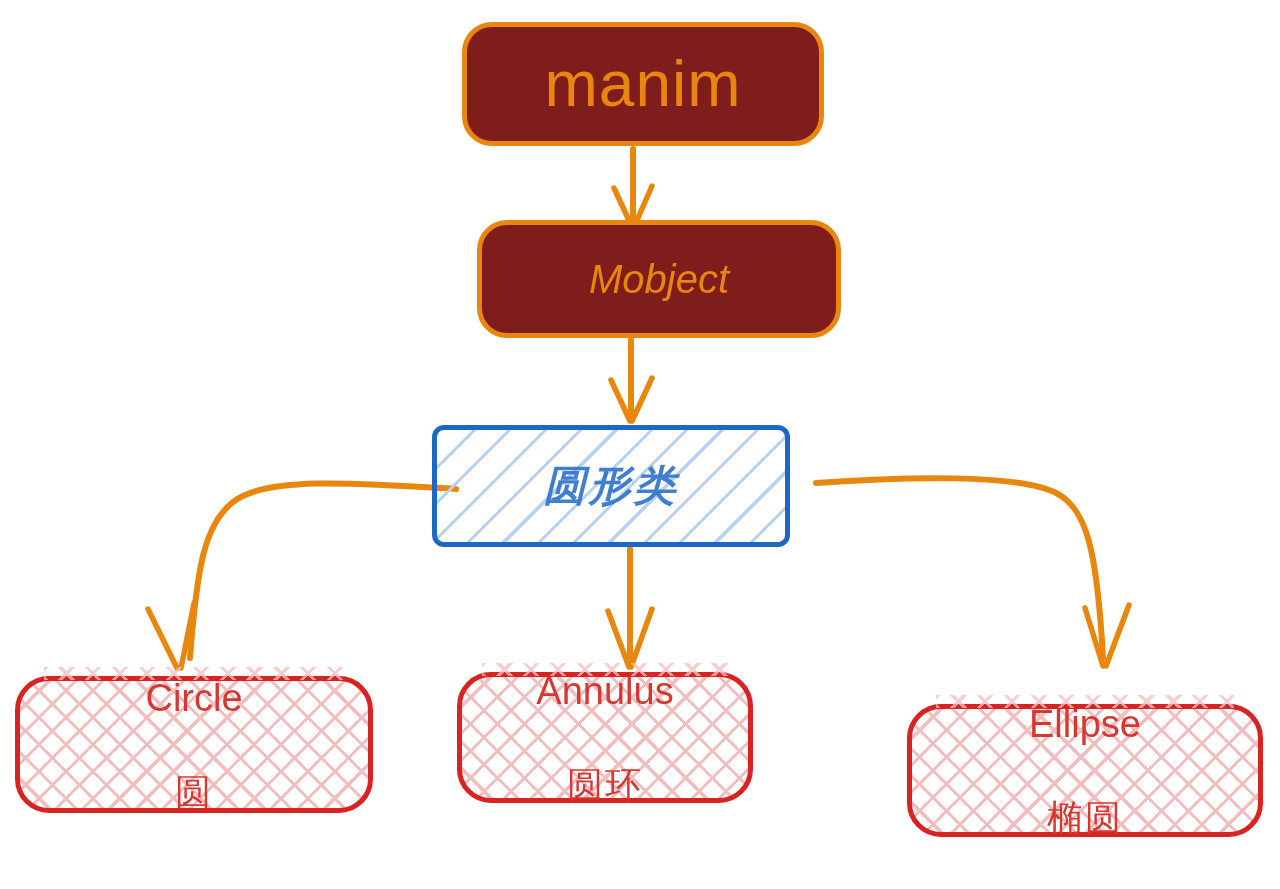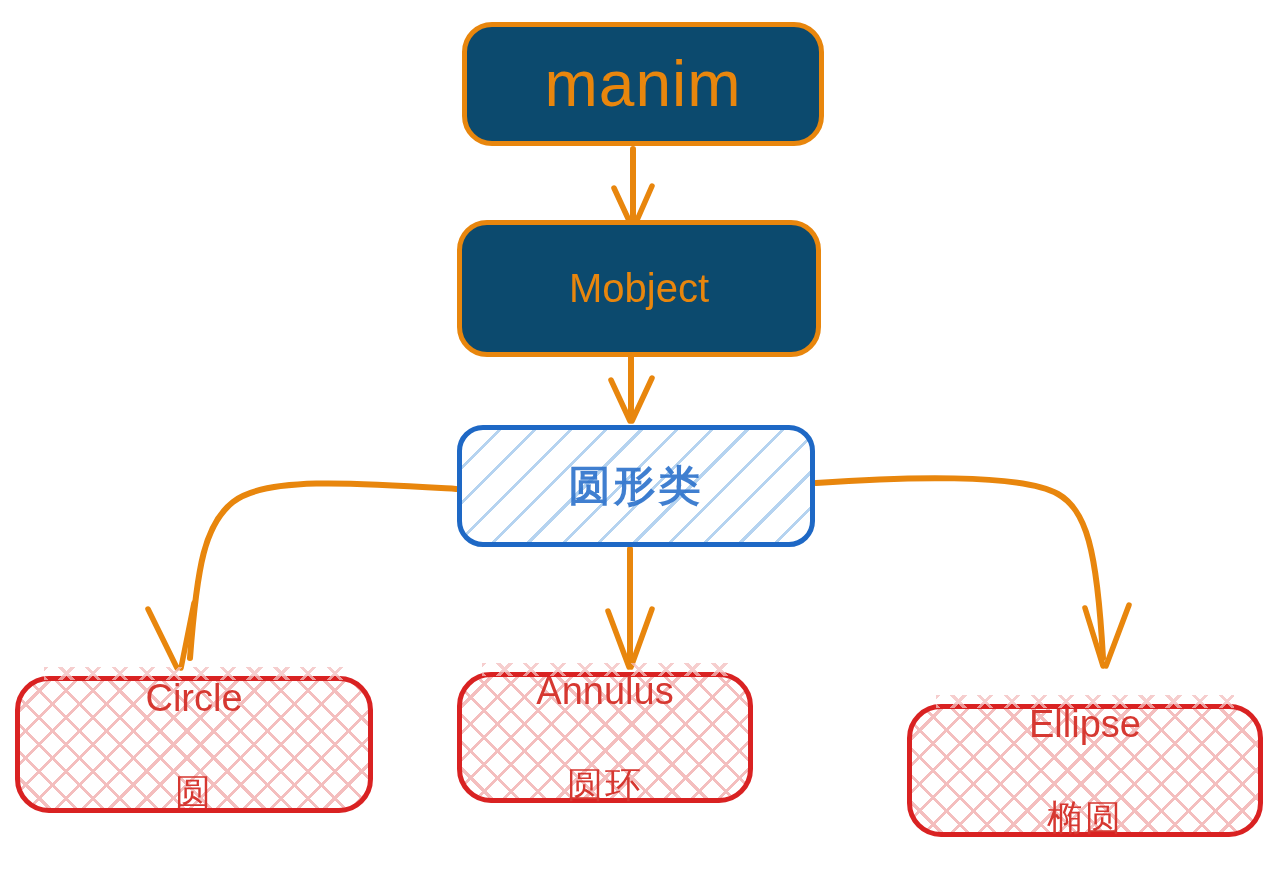--- a/index.html
+++ b/index.html
@@ -19,38 +19,39 @@
     position:absolute;box-sizing:border-box;
     display:flex;flex-direction:column;align-items:center;justify-content:center;
     text-align:center;
   }
   .node .label{display:block;}
 
   
   .node.orange{
     border:5px solid var(--orange);
     border-radius:30px;
-    background:#0c4a6e;
+    background:#7f1d1d;
     color:var(--orange);
     justify-content:center;
   }
   .node-manim{left:462px;top:22px;width:362px;height:124px;}
   .node-manim .label{font-size:64px;letter-spacing:1px;}
-  .node-mobject{left:457px;top:220px;width:364px;height:137px;}
+  .node-mobject{left:477px;top:220px;width:364px;height:118px;font-style:italic;}
   .node-mobject .label{font-size:40px;}
 
   
   .node.blue{
-    left:457px;top:425px;width:358px;height:122px;
+    left:432px;top:425px;width:358px;height:122px;
     border:5px solid var(--blue-border);
-    border-radius:26px;
+    border-radius:12px;
     color:var(--blue-text);
     background:repeating-linear-gradient(135deg,
       var(--blue-hatch) 0px, var(--blue-hatch) 3px,
       transparent 3px, transparent 25px);
+    font-style:italic;
   }
   .node.blue .label{font-size:42px;letter-spacing:3px;font-weight:bold;opacity:.9;}
 
   
   .node.red{
     border:5px solid var(--red-border);
     border-radius:34px;
     color:var(--red-text);
     background:
       repeating-linear-gradient(45deg,

